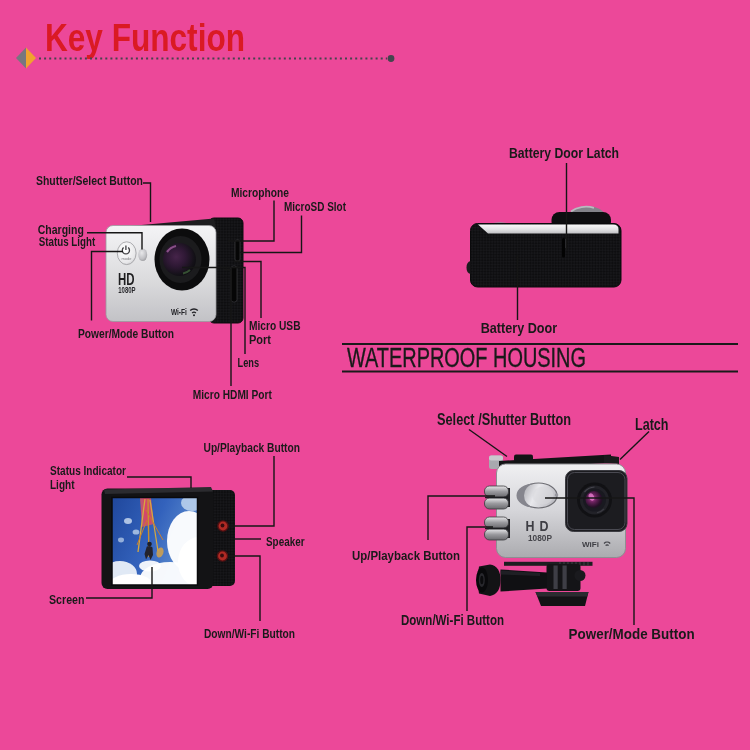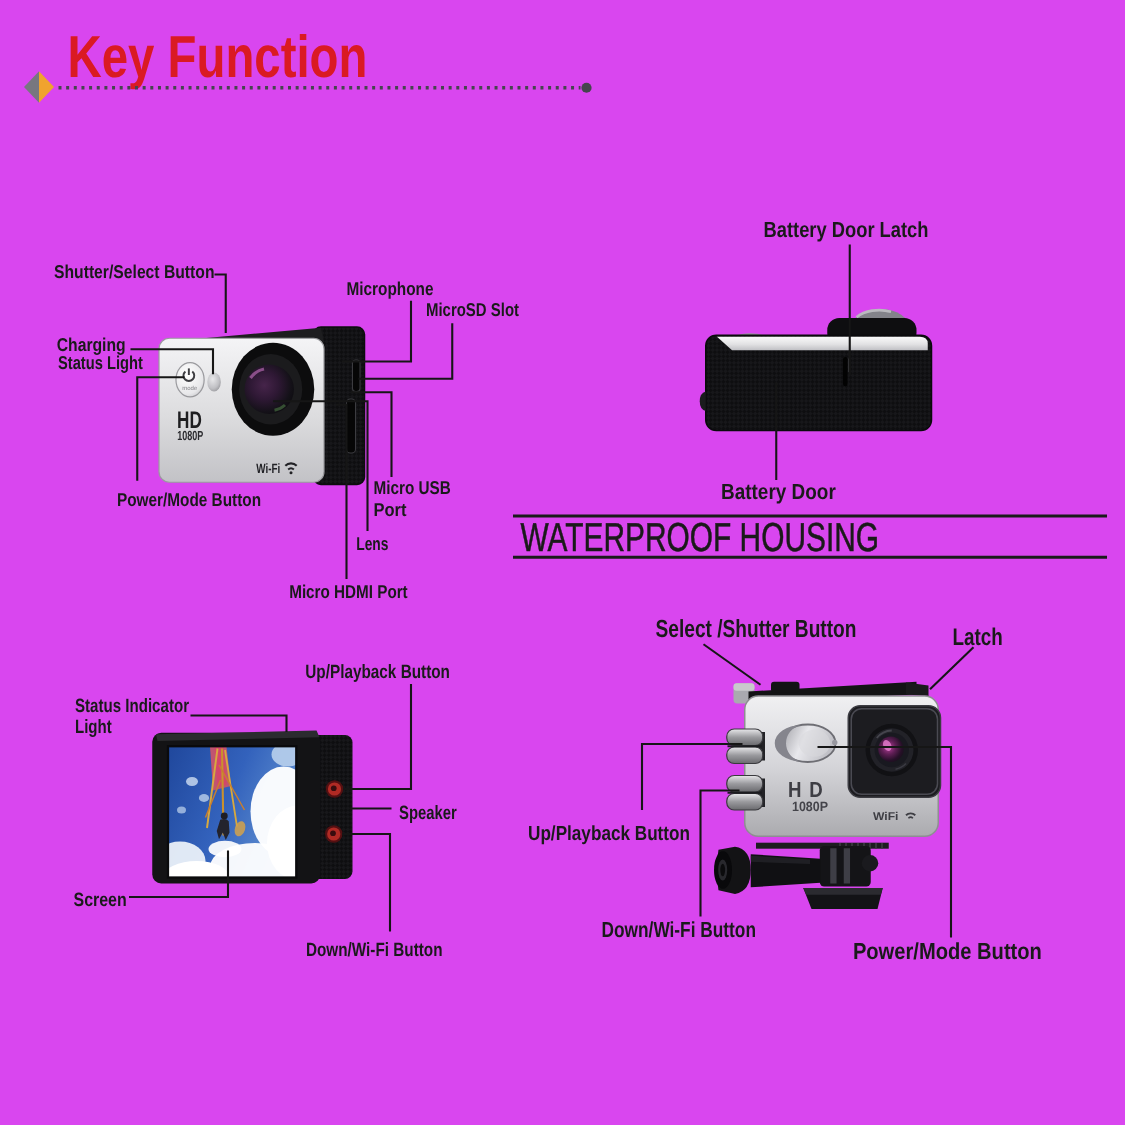--- a/index.html
+++ b/index.html
@@ -1,16 +1,16 @@
 <!DOCTYPE html>
 <html><head>
 <meta charset="utf-8">
 <style>
   html,body{margin:0;padding:0;background:#fff;}
-  #page{position:relative;width:750px;height:750px;background:#d946ef;overflow:hidden;}
+  #page{position:relative;width:750px;height:750px;background:#ec4899;overflow:hidden;}
   svg text{font-family:"Liberation Sans",sans-serif;}
 </style>
 </head>
 <body>
 <div id="page">
 <svg width="750" height="750" viewBox="0 0 750 750">
 <defs>
   <linearGradient id="faceGrad" x1="0" y1="0" x2="0" y2="1">
     <stop offset="0" stop-color="#f4f4f6"></stop>
     <stop offset="0.55" stop-color="#dcdcde"></stop>

